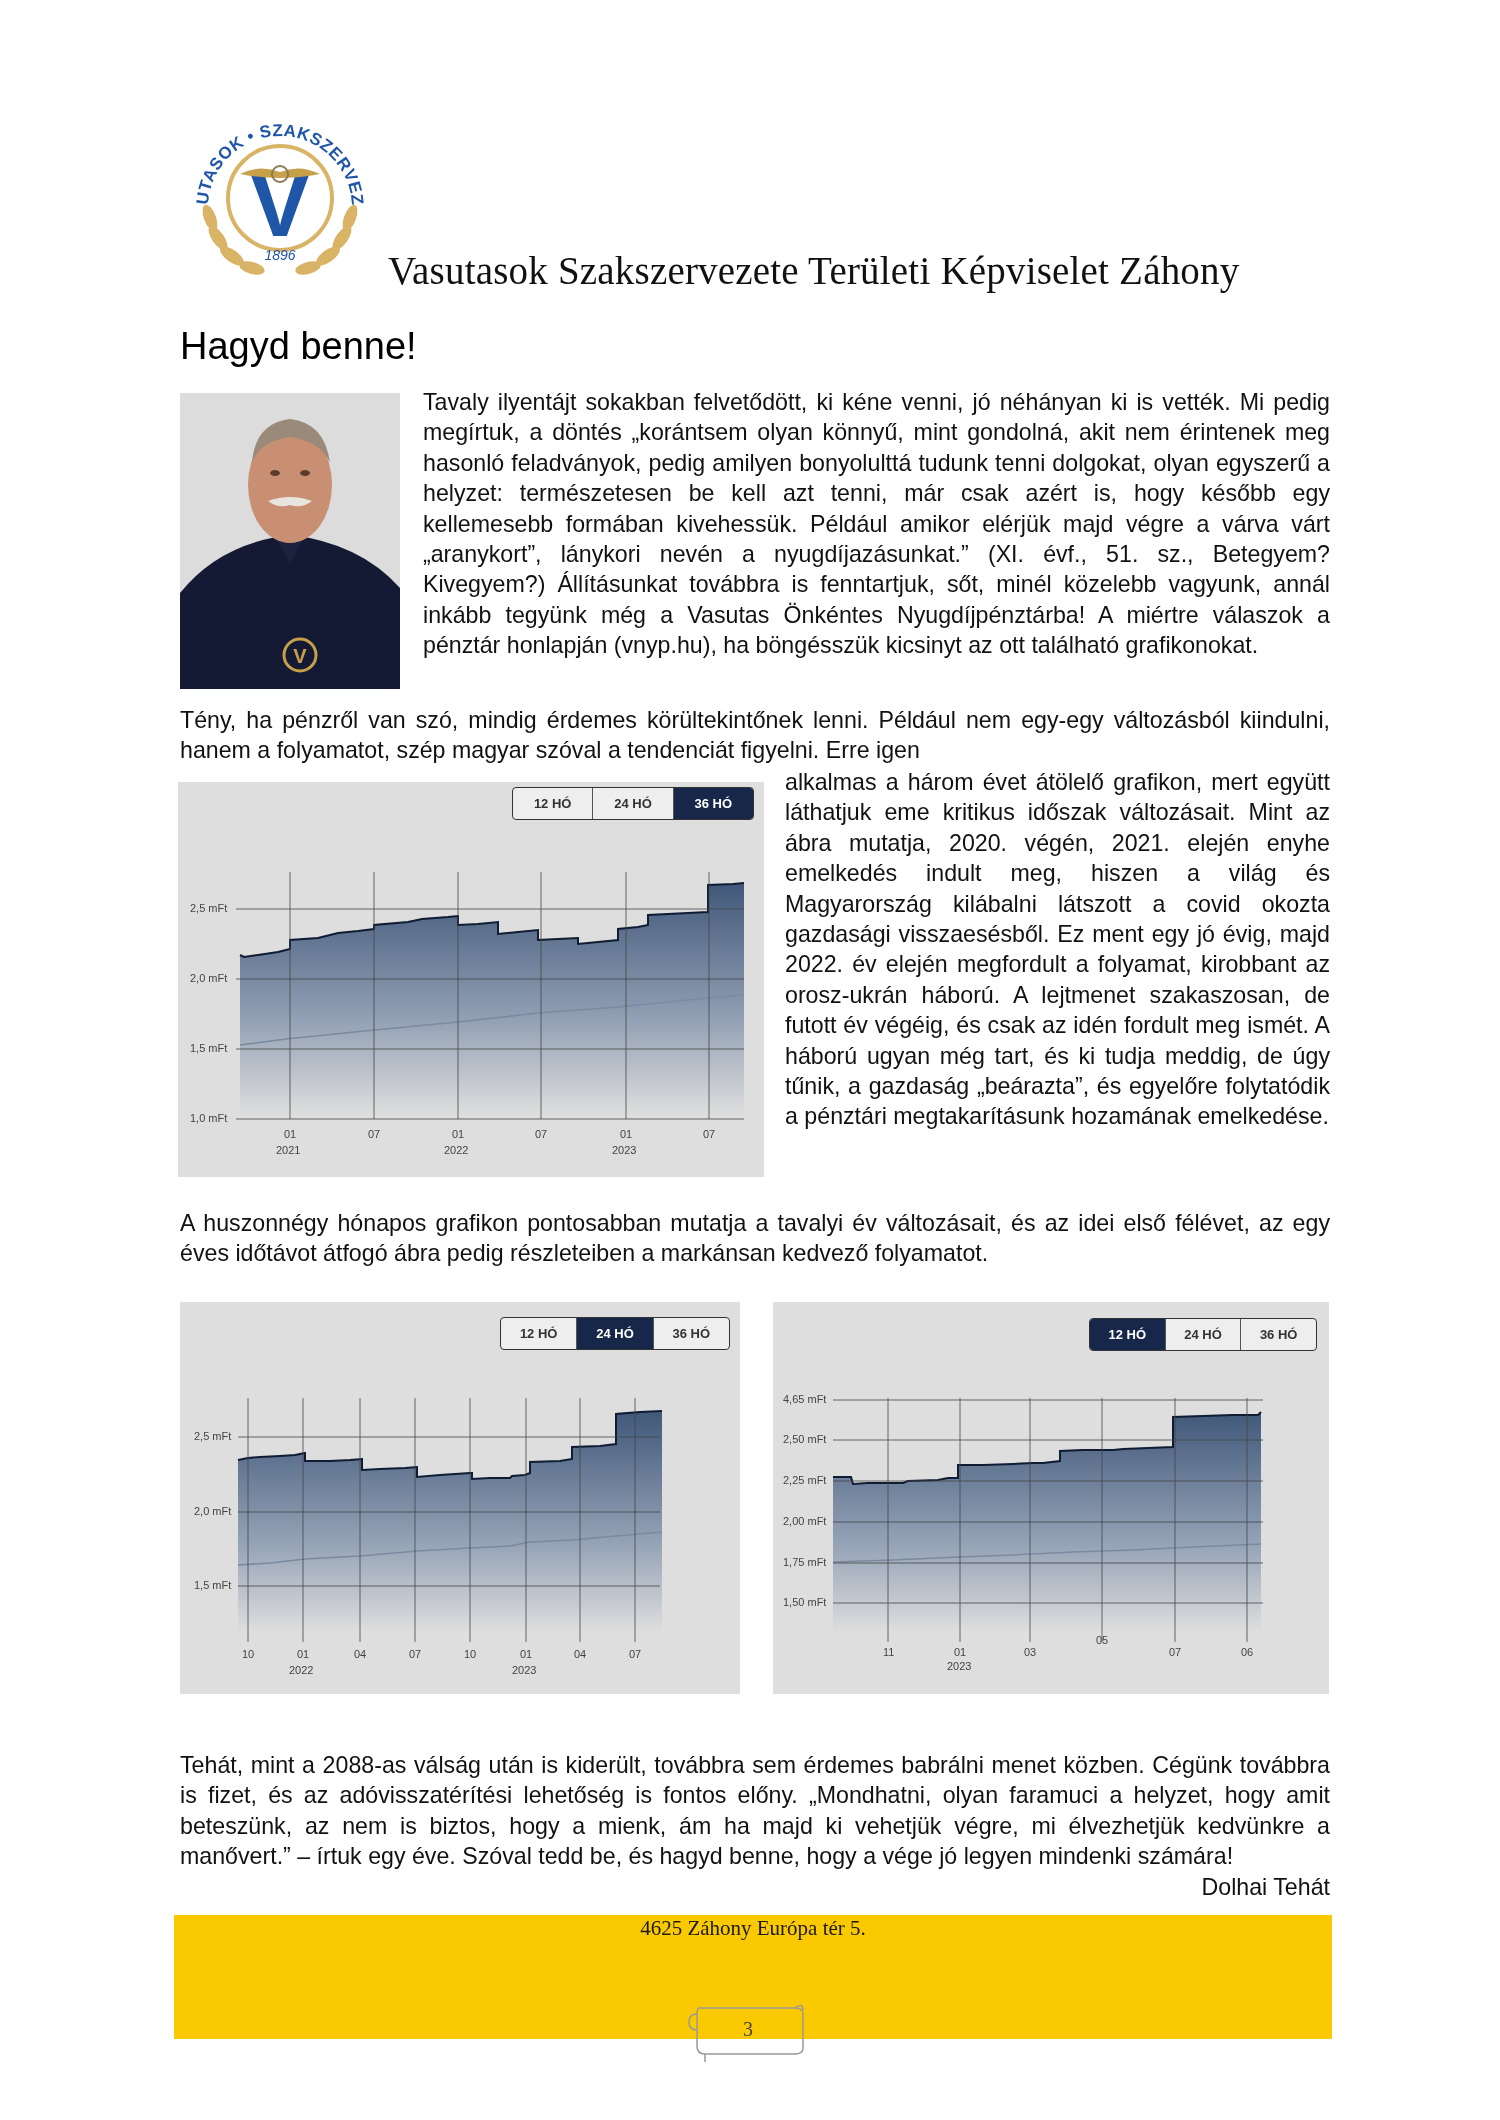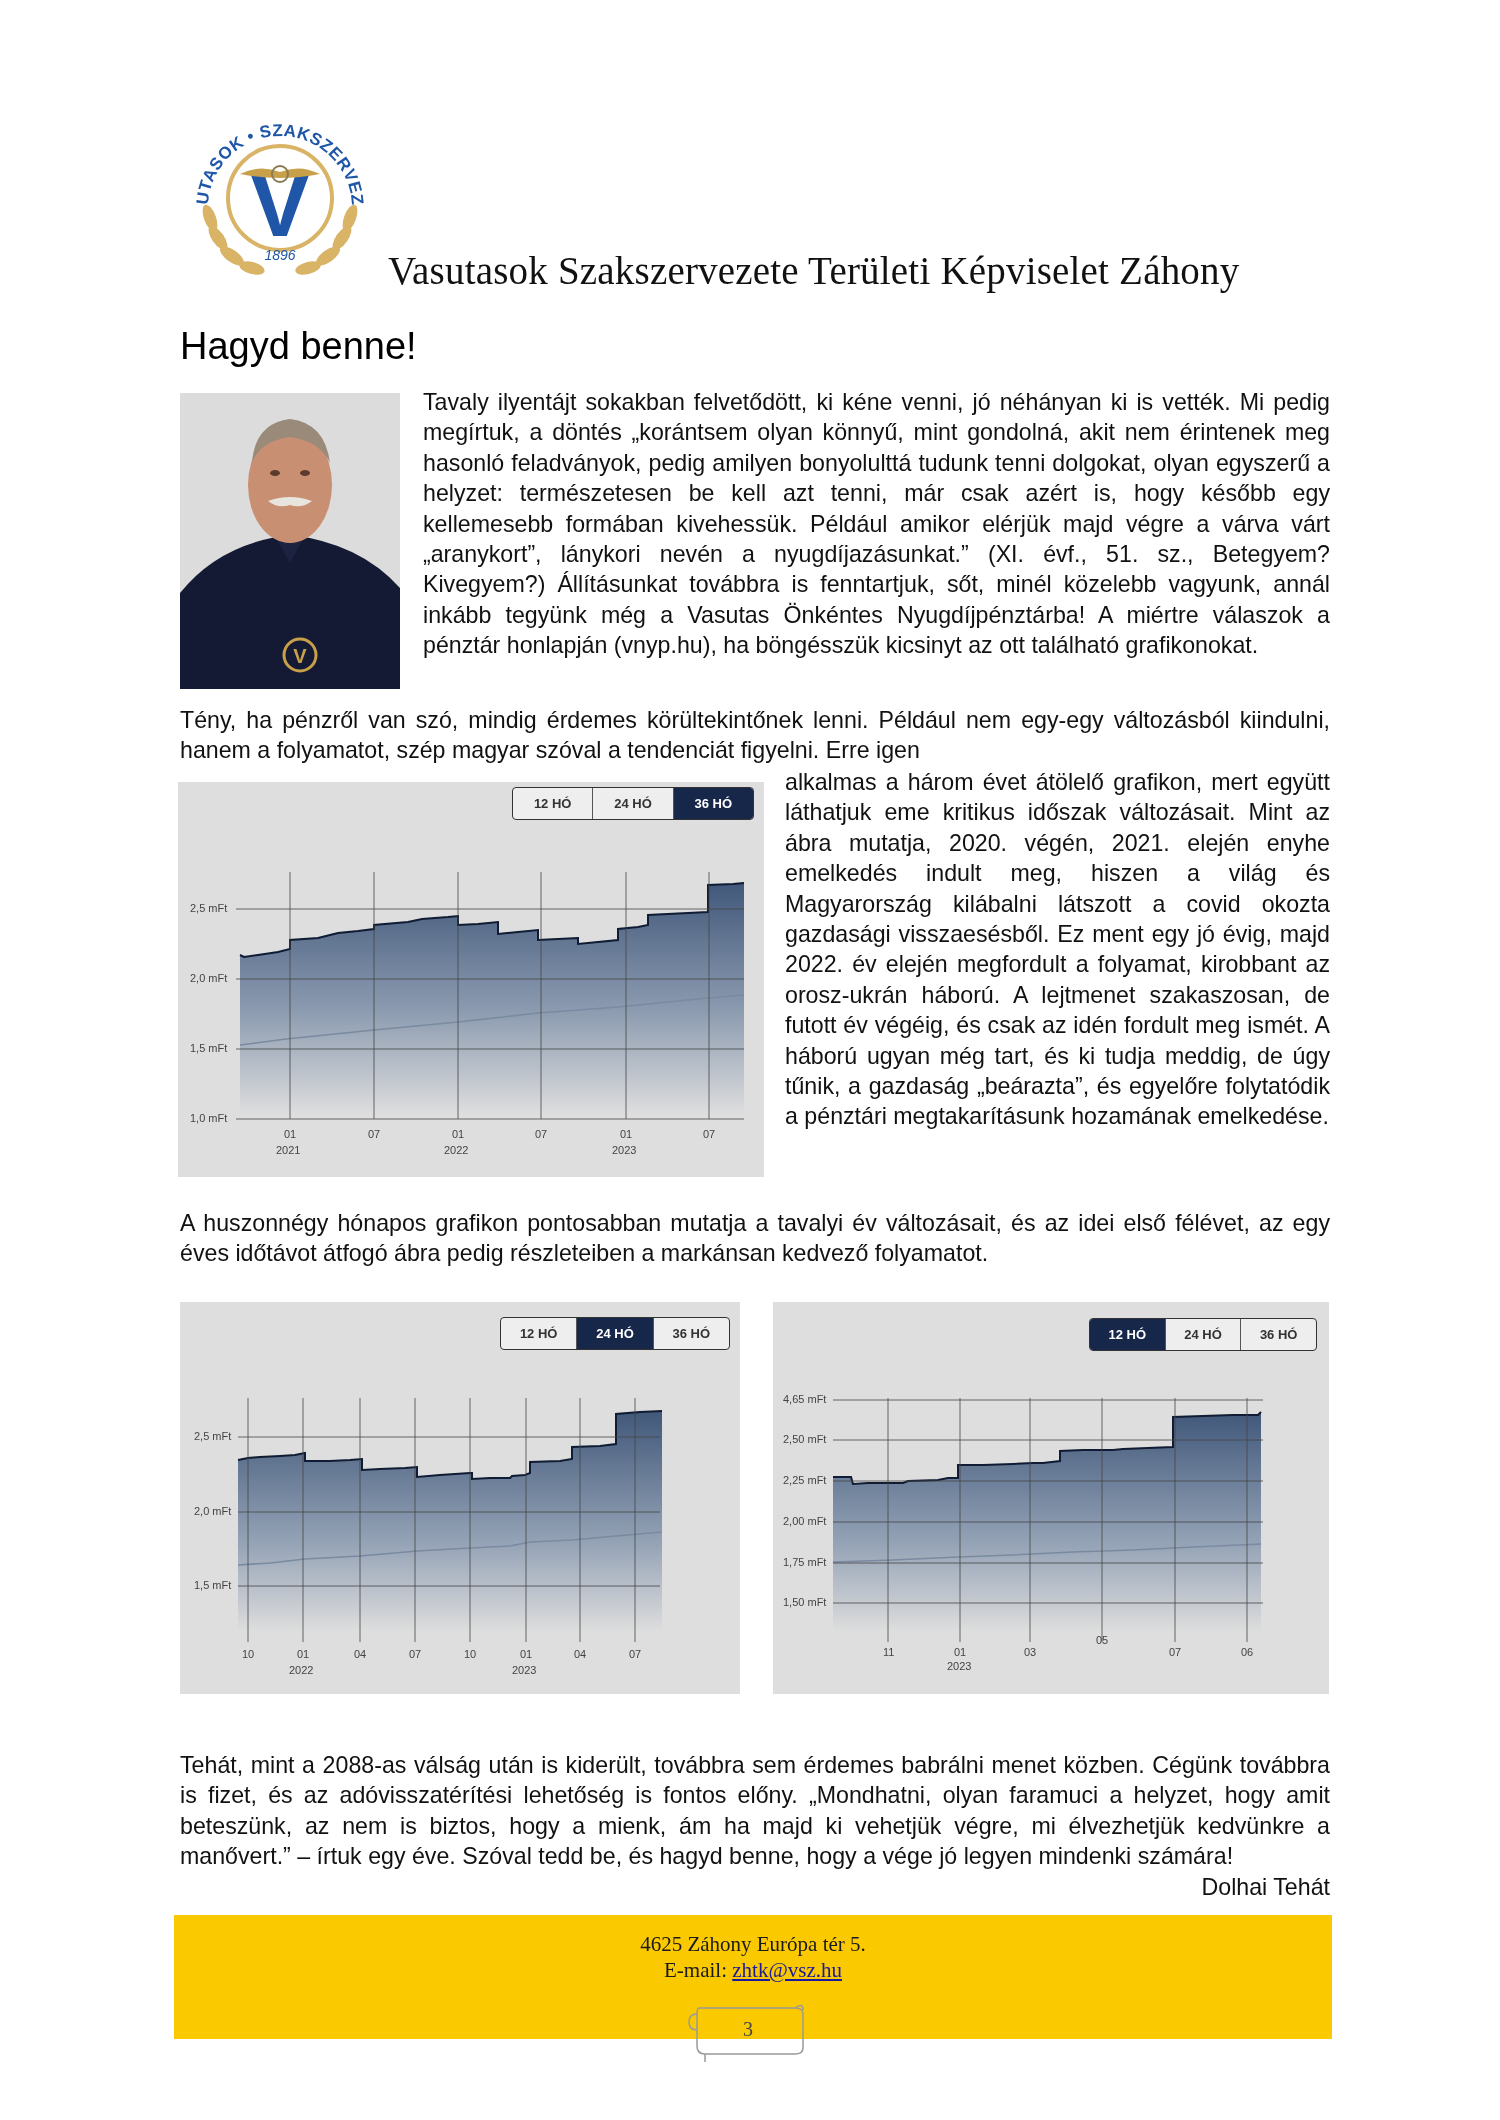--- a/index.html
+++ b/index.html
@@ -18,21 +18,21 @@
   .signature{right:170px;top:1874px;font-size:23.2px;text-align:right;}
   .chart-box{background:#dedede;}
   .chart1{left:178px;top:782px;width:586px;height:395px;}
   .chart2{left:180px;top:1302px;width:560px;height:392px;}
   .chart3{left:773px;top:1302px;width:556px;height:392px;}
   .seg{position:absolute;display:flex;border:1.5px solid #333;border-radius:4px;overflow:hidden;background:#eeeeee;height:31px;}
   .seg div{display:flex;align-items:center;justify-content:center;font-size:13px;font-weight:bold;color:#333;border-right:1px solid #555;}
   .seg div:last-child{border-right:none;}
   .seg div.active{background:#16274a;color:#fff;}
   .axis-label{position:absolute;font-size:11px;color:#444;white-space:nowrap;}
-  .footer{left:174px;top:1915px;width:1158px;height:124px;background:#fbc900;text-align:center;font-family:"Liberation Serif",serif;font-size:21px;line-height:26px;color:#1a1a1a;padding-top:16px;box-sizing:border-box;}
+  .footer{left:174px;top:1915px;width:1158px;height:124px;background:#fbc900;text-align:center;font-family:"Liberation Serif",serif;font-size:21px;line-height:26px;color:#1a1a1a;padding-top:0;box-sizing:border-box;}
   .footer a{color:#1a1aa0;text-decoration:underline;}
   .pagenum{left:685px;top:2000px;width:130px;height:62px;}
   svg text{font-family:"Liberation Sans",sans-serif;}
 </style>
 </head>
 <body>
 
 <div class="abs logo">
   <svg width="200" height="190" viewBox="0 0 200 190">
     <defs>
@@ -220,23 +220,20 @@
   <span class="axis-label" style="left:181px;top:344px">01</span>
   <span class="axis-label" style="left:174px;top:358px">2023</span>
   <span class="axis-label" style="left:251px;top:344px">03</span>
   <span class="axis-label" style="left:323px;top:332px">05</span>
   <span class="axis-label" style="left:396px;top:344px">07</span>
   <span class="axis-label" style="left:468px;top:344px">06</span>
 </div>
 
 <div class="abs footer">
   <div>4625 Záhony Európa tér 5.</div>
-  <div>
-    <span>E-mail: </span><a>zhtk@vsz.hu</a>
-  </div>
 </div>
 
 <div class="abs pagenum">
   <svg width="130" height="62" viewBox="0 0 130 62">
     <path d="M14 8 L110 8 Q118 8 118 14 L118 48 Q118 54 110 54 L20 54 Q12 54 12 46 L12 14 Q12 8 14 8 Z" fill="none" stroke="#999" stroke-width="1.5"></path>
     <path d="M12 14 Q4 14 4 22 Q4 30 12 30" fill="none" stroke="#999" stroke-width="1.5"></path>
     <path d="M110 8 Q118 2 118 10" fill="none" stroke="#999" stroke-width="1.5"></path>
     <line x1="20" y1="54" x2="20" y2="62" stroke="#999" stroke-width="1.5"></line>
   </svg>
   <span class="abs" style="left:58px;top:18px;font-family:'Liberation Serif',serif;font-size:20px;color:#444;">3</span>

